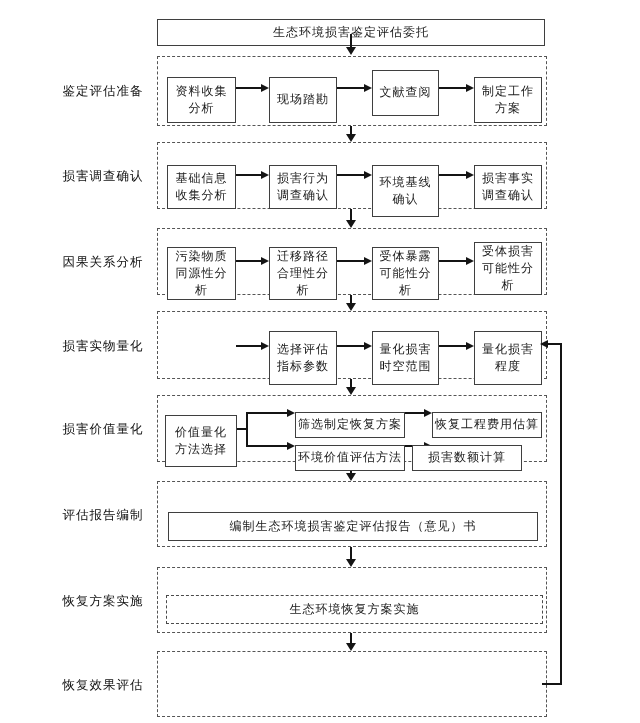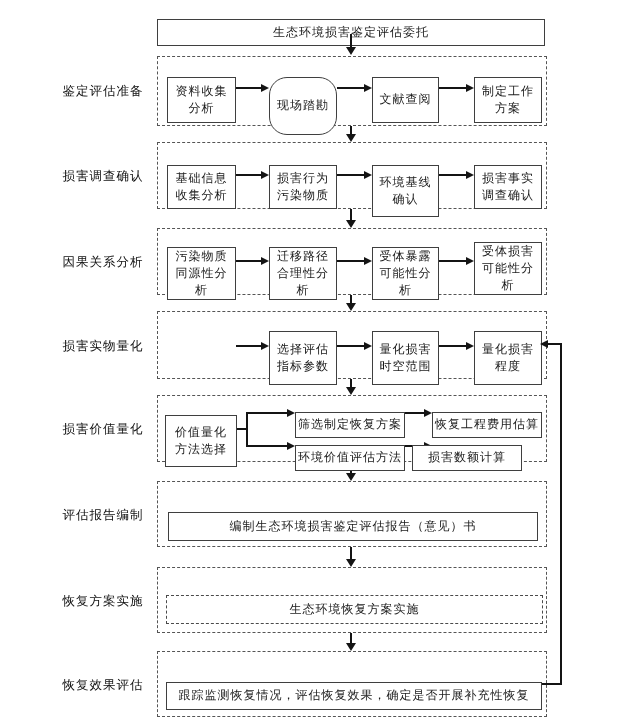--- a/index.html
+++ b/index.html
@@ -57,37 +57,37 @@
   <div class="vline" style="left:350px;top:547px;height:12px;"></div>
   <div class="head-down" style="left:346px;top:559px;"></div>
 
   <div class="vline" style="left:350px;top:633px;height:10px;"></div>
   <div class="head-down" style="left:346px;top:643px;"></div>
 
   <div class="stage-label" style="top:83px;">鉴定评估准备</div>
   <div class="container" style="top:56px;height:70px;"></div>
   <div class="box" style="left:167px;top:65px;width:69px;height:46px;">资料收集
 分析</div>
-  <div class="box" style="left:269px;top:65px;width:68px;height:58px;border-radius:18px;">现场踏勘</div>
-  <div class="box" style="left:372px;top:65px;width:67px;height:46px;">文献查阅</div>
+  <div class="box" style="left:269px;top:65px;width:68px;height:46px;">现场踏勘</div>
+  <div class="box" style="left:372px;top:58px;width:67px;height:46px;">文献查阅</div>
   <div class="box" style="left:474px;top:65px;width:68px;height:46px;">制定工作
 方案</div>
   <div class="hline" style="left:236px;top:87px;width:25px;"></div>
   <div class="head-right" style="left:261px;top:84px;"></div>
   <div class="hline" style="left:337px;top:87px;width:27px;"></div>
   <div class="head-right" style="left:364px;top:84px;"></div>
   <div class="hline" style="left:439px;top:87px;width:27px;"></div>
   <div class="head-right" style="left:466px;top:84px;"></div>
 
   <div class="stage-label" style="top:168px;">损害调查确认</div>
   <div class="container" style="top:142px;height:67px;"></div>
   <div class="box" style="left:167px;top:153px;width:69px;height:44px;">基础信息
 收集分析</div>
   <div class="box" style="left:269px;top:153px;width:68px;height:44px;">损害行为
-污染物质</div>
+调查确认</div>
   <div class="box" style="left:372px;top:153px;width:67px;height:52px;">环境基线
 确认</div>
   <div class="box" style="left:474px;top:153px;width:68px;height:44px;">损害事实
 调查确认</div>
   <div class="hline" style="left:236px;top:174px;width:25px;"></div>
   <div class="head-right" style="left:261px;top:171px;"></div>
   <div class="hline" style="left:337px;top:174px;width:27px;"></div>
   <div class="head-right" style="left:364px;top:171px;"></div>
   <div class="hline" style="left:439px;top:174px;width:27px;"></div>
   <div class="head-right" style="left:466px;top:171px;"></div>
@@ -152,20 +152,19 @@
   <div class="stage-label" style="top:507px;">评估报告编制</div>
   <div class="container" style="top:481px;height:66px;"></div>
   <div class="box" style="left:168px;top:500px;width:370px;height:29px;">编制生态环境损害鉴定评估报告（意见）书</div>
 
   <div class="stage-label" style="top:593px;">恢复方案实施</div>
   <div class="container" style="top:567px;height:66px;"></div>
   <div class="box dashed" style="left:166px;top:583px;width:377px;height:29px;">生态环境恢复方案实施</div>
 
   <div class="stage-label" style="top:677px;">恢复效果评估</div>
   <div class="container" style="top:651px;height:66px;"></div>
-  <div class="box" style="left:166px;top:670px;width:376px;height:28px;">跟踪监测恢复情况，评估恢复效果，确定是否开展补充性恢复</div>
 
   <div class="hline" style="left:542px;top:683px;width:20px;"></div>
   <div class="vline" style="left:560px;top:343px;height:342px;"></div>
   <div class="hline" style="left:548px;top:343px;width:14px;"></div>
   <div class="head-left" style="left:540px;top:340px;"></div>
 
 </div>
 
 </body></html>

